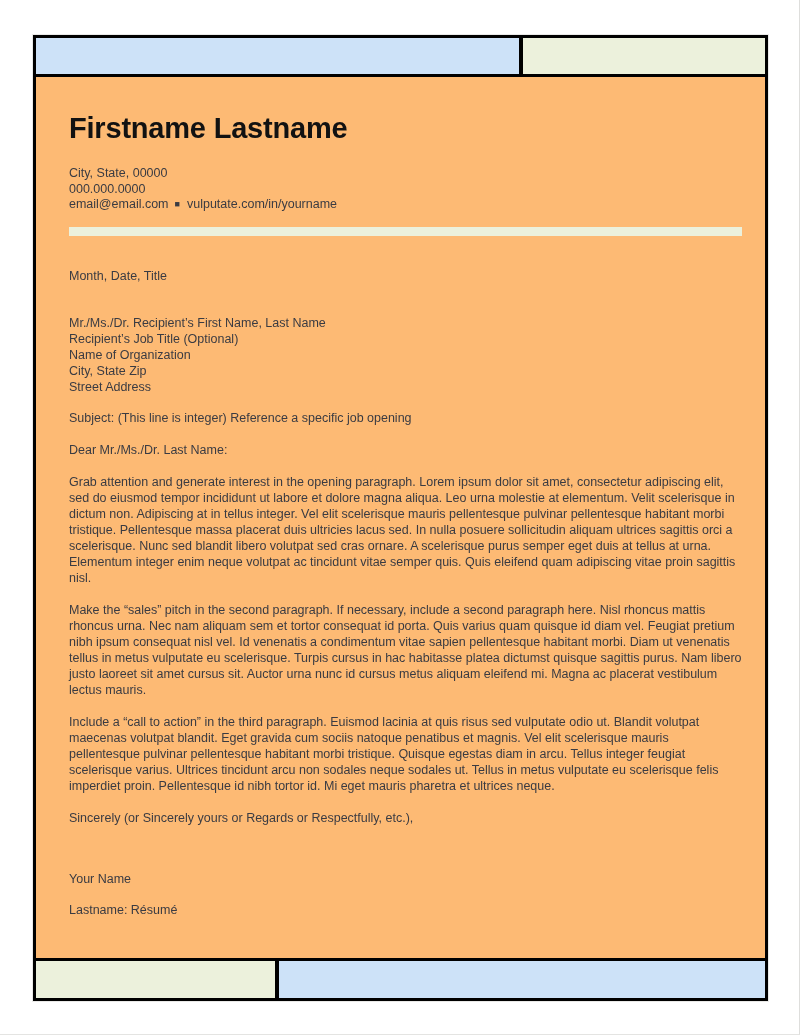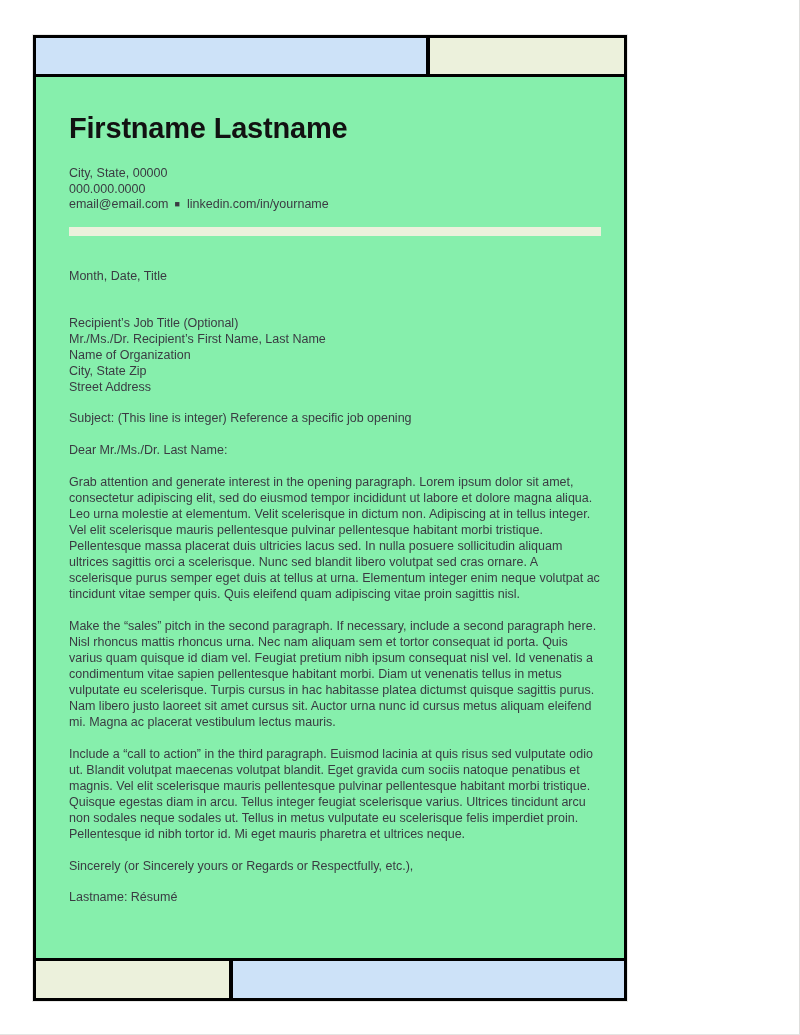--- a/index.html
+++ b/index.html
@@ -6,22 +6,22 @@
   body {
     width:800px; height:1035px; background:#ffffff; position:relative;
     font-family:"Liberation Sans", sans-serif;
     -webkit-font-smoothing:antialiased;
   }
   .canvas-edge {
     position:absolute; inset:0; pointer-events:none;
     border-right:1px solid #dededc; border-bottom:1px solid #e4e4e2;
   }
   .page {
-    position:absolute; left:33px; top:35px; width:594px; height:966px;
-    box-sizing:border-box; border:3px solid #000; background:#86efac;
+    position:absolute; left:33px; top:35px; width:735px; height:966px;
+    box-sizing:border-box; border:3px solid #000; background:#fdba74;
     box-shadow:0 0 0 1px #e9e9e7;
   }
   
   .top-bars { display:flex; height:36px; border-bottom:3px solid #000; }
   .top-bars .bar-blue  { width:66.3%; background:var(--blue); border-right:4px solid #000; }
   .top-bars .bar-olive { flex:1; background:var(--olive); }
   
   .bottom-bars {
     position:absolute; left:0; right:0; bottom:0; display:flex; height:37px;
     border-top:3px solid #000;
@@ -65,45 +65,46 @@
   </div>
 
   <div class="content">
 
     <div class="name">Firstname Lastname</div>
 
     <div class="contact">
       <div>City, State, 00000</div>
       <div>000.000.0000</div>
       <div>
-        <span>email@email.com</span><span class="contact-sep">■</span><span>linkedin.com/in/yourname</span>
+        <span>email@email.com</span><span class="contact-sep">■</span><span>vulputate.com/in/yourname</span>
       </div>
     </div>
 
     <div class="divider"></div>
 
     <div class="date">Month, Date, Title</div>
 
     <div class="recipient">
+      <div>Mr./Ms./Dr. Recipient’s First Name, Last Name</div>
       <div>Recipient’s Job Title (Optional)</div>
-      <div>Mr./Ms./Dr. Recipient’s First Name, Last Name</div>
       <div>Name of Organization</div>
       <div>City, State Zip</div>
       <div>Street Address</div>
     </div>
 
     <div class="subject">Subject: (This line is integer) Reference a specific job opening</div>
 
     <div class="salutation">Dear Mr./Ms./Dr. Last Name:</div>
 
     <p class="body-par">Grab attention and generate interest in the opening paragraph. Lorem ipsum dolor sit amet, consectetur adipiscing elit, sed do eiusmod tempor incididunt ut labore et dolore magna aliqua. Leo urna molestie at elementum. Velit scelerisque in dictum non. Adipiscing at in tellus integer. Vel elit scelerisque mauris pellentesque pulvinar pellentesque habitant morbi tristique. Pellentesque massa placerat duis ultricies lacus sed. In nulla posuere sollicitudin aliquam ultrices sagittis orci a scelerisque. Nunc sed blandit libero volutpat sed cras ornare. A scelerisque purus semper eget duis at tellus at urna. Elementum integer enim neque volutpat ac tincidunt vitae semper quis. Quis eleifend quam adipiscing vitae proin sagittis nisl.</p>
     <p class="body-par">Make the “sales” pitch in the second paragraph. If necessary, include a second paragraph here. Nisl rhoncus mattis rhoncus urna. Nec nam aliquam sem et tortor consequat id porta. Quis varius quam quisque id diam vel. Feugiat pretium nibh ipsum consequat nisl vel. Id venenatis a condimentum vitae sapien pellentesque habitant morbi. Diam ut venenatis tellus in metus vulputate eu scelerisque. Turpis cursus in hac habitasse platea dictumst quisque sagittis purus. Nam libero justo laoreet sit amet cursus sit. Auctor urna nunc id cursus metus aliquam eleifend mi. Magna ac placerat vestibulum lectus mauris.</p>
     <p class="body-par">Include a “call to action” in the third paragraph. Euismod lacinia at quis risus sed vulputate odio ut. Blandit volutpat maecenas volutpat blandit. Eget gravida cum sociis natoque penatibus et magnis. Vel elit scelerisque mauris pellentesque pulvinar pellentesque habitant morbi tristique. Quisque egestas diam in arcu. Tellus integer feugiat scelerisque varius. Ultrices tincidunt arcu non sodales neque sodales ut. Tellus in metus vulputate eu scelerisque felis imperdiet proin. Pellentesque id nibh tortor id. Mi eget mauris pharetra et ultrices neque.</p>
 
     <div class="closing">Sincerely (or Sincerely yours or Regards or Respectfully, etc.),</div>
+    <div class="signature">Your Name</div>
     <div class="enclosure">Lastname: Résumé</div>
 
   </div>
 
   <div class="bottom-bars">
     <div class="bar-olive"></div>
     <div class="bar-blue"></div>
   </div>
 
 </div>

